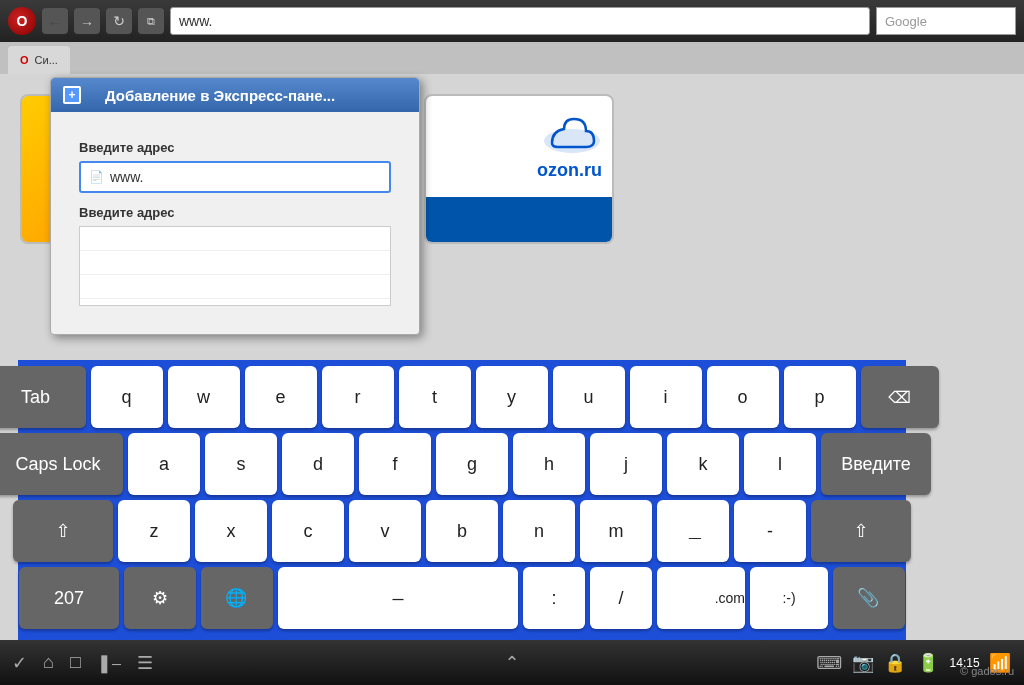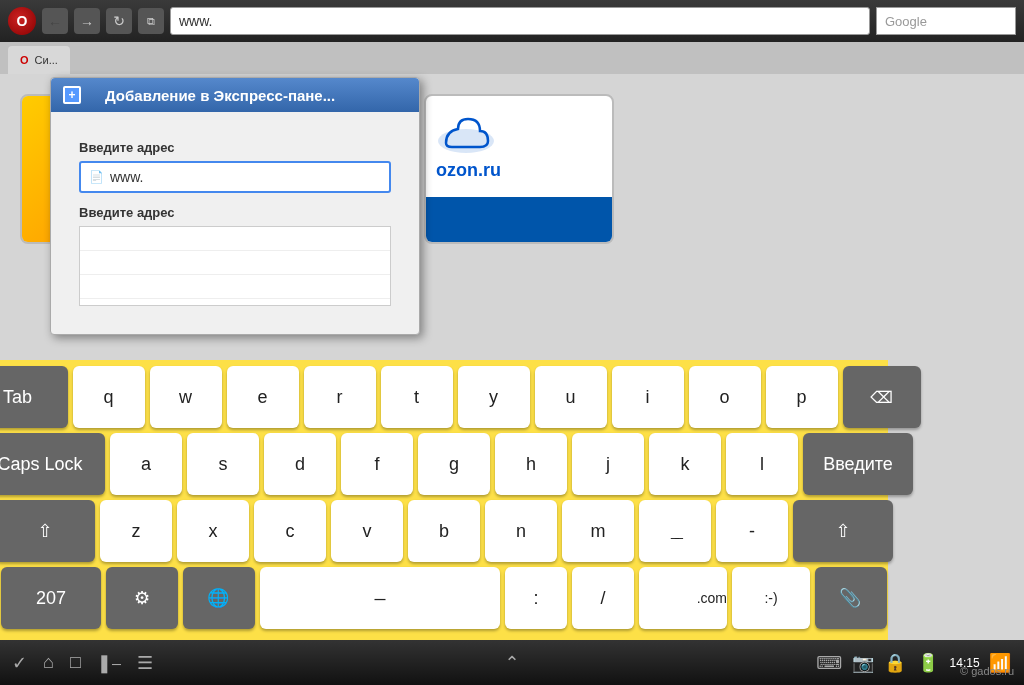--- a/index.html
+++ b/index.html
@@ -205,23 +205,23 @@
     }
     .dialog-list-row {
       height: 24px;
       border-bottom: 1px solid #eee;
     }
 
     
     #keyboard {
       position: absolute;
       bottom: 45px;
-      left: 0;
+      left: 18px;
       width: 888px;
-      background: #fde047;
+      background: #1d4ed8;
       padding: 6px 4px;
     }
     .kb-row {
       display: flex;
       gap: 5px;
       margin-bottom: 5px;
       justify-content: center;
     }
     .kb-key {
       height: 62px;
@@ -326,21 +326,21 @@
       </div>
     </div>
 
     <div class="speed-dial-item">
       <div class="mailru-tile">
         <span class="mailru-text"><span class="mailru-at">@</span>mail.ru</span>
       </div>
     </div>
 
     <div class="speed-dial-item" style="background:white; display:flex; flex-direction:column; overflow:hidden;">
-      <div style="flex:1; display:flex; flex-direction:column; align-items:flex-start; justify-content:center; gap:2px; padding:10px;">
+      <div style="flex:1; display:flex; flex-direction:column; align-items:flex-end; justify-content:center; gap:2px; padding:10px;">
 
         <svg width="60" height="45" viewBox="0 0 60 45">
           <ellipse cx="30" cy="28" rx="28" ry="12" fill="#0055cc" opacity="0.15"></ellipse>
           <path d="M10 30 Q10 18 22 16 Q22 6 32 6 Q44 6 44 18 Q52 18 52 28 Q52 34 44 34 L16 34 Q10 34 10 30Z" fill="none" stroke="#0055cc" stroke-width="2.5"></path>
         </svg>
         <span style="color:#0055cc; font-size:18px; font-weight:bold;">ozon.ru</span>
       </div>
       <div class="ozon-blue-bar"></div>
     </div>
   </div>

